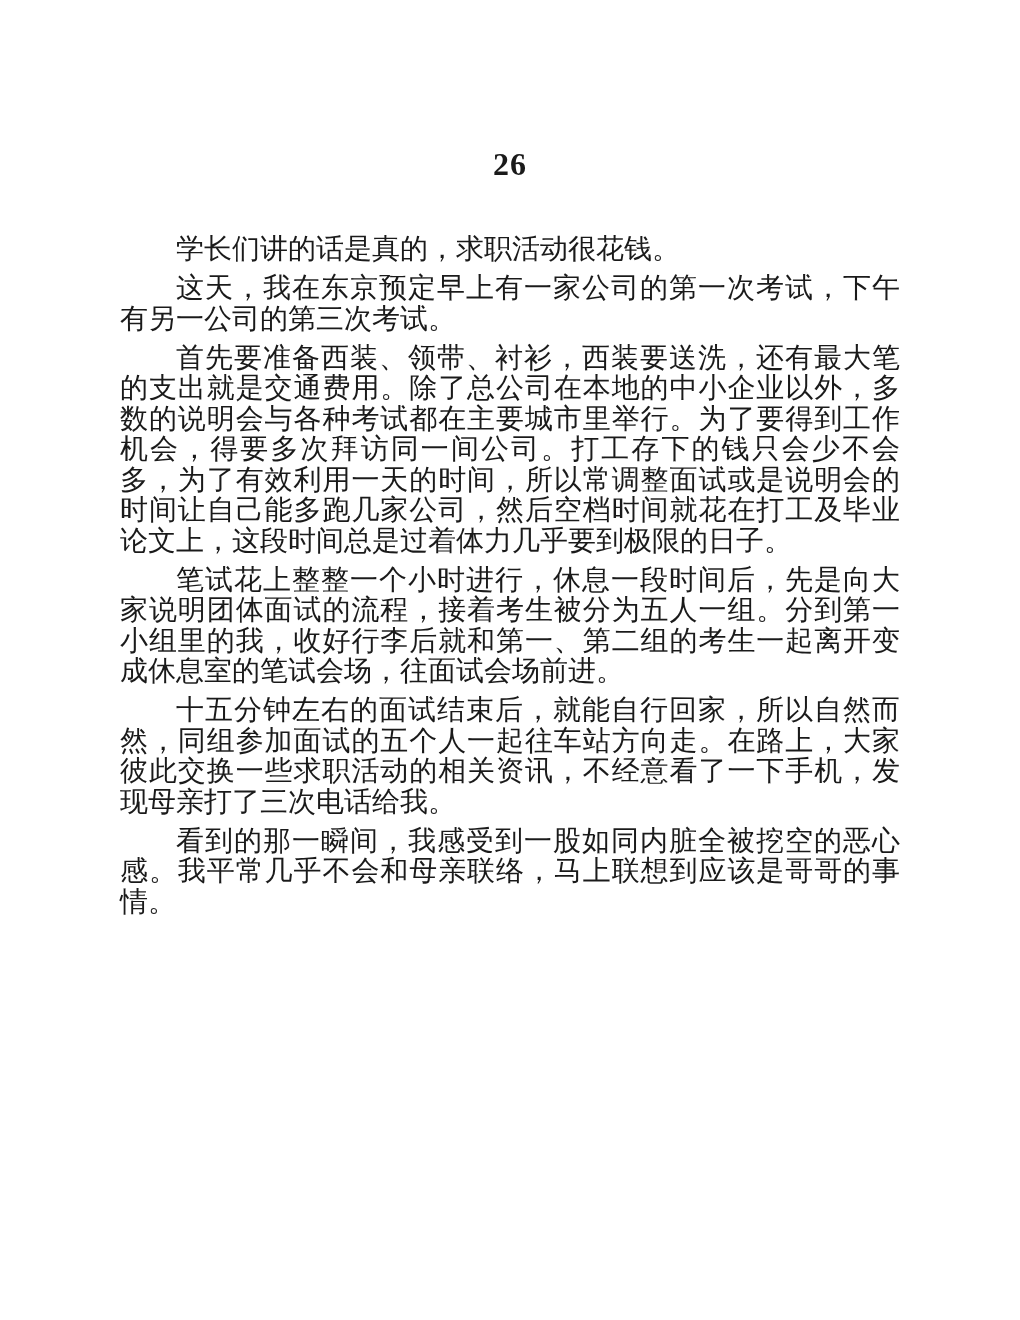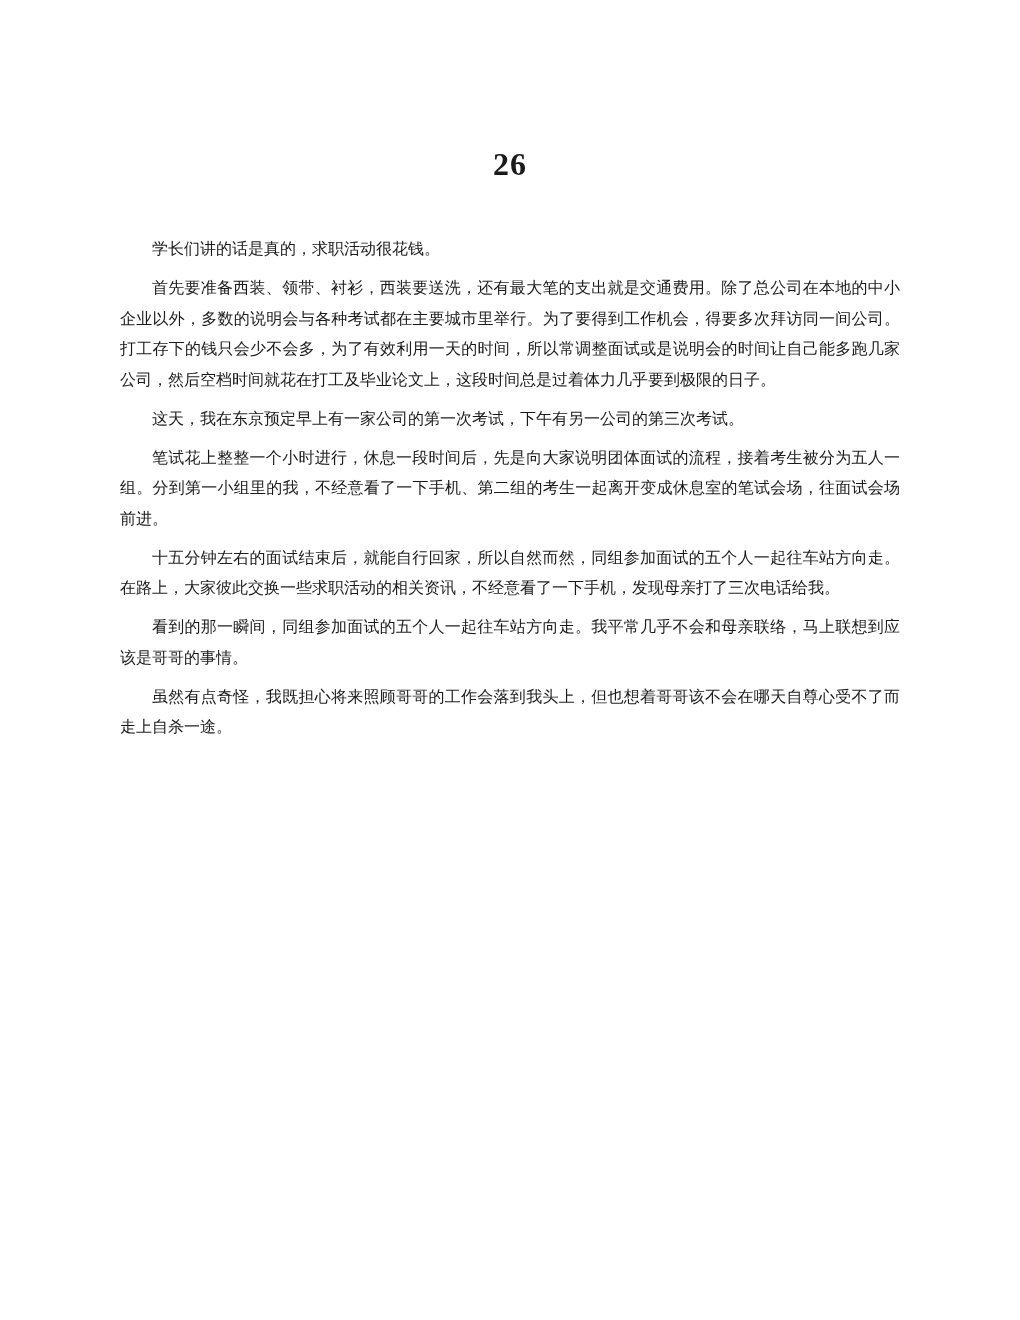--- a/index.html
+++ b/index.html
@@ -20,36 +20,35 @@
   }
   .chapter-number {
     text-align: center;
     font-size: 32px;
     font-weight: bold;
     line-height: 36px;
     margin: 0 0 52px 0;
     letter-spacing: 1px;
   }
   .body-text p {
-    font-size: 16px;
+    font-size: 28px;
     line-height: 30.5px;
     margin: 0 0 8.5px 0;
     text-indent: 2em;
     text-align: justify;
     word-break: break-all;
   }
 </style>
 </head>
 <body>
 
 <div class="page">
   <h1 class="chapter-number">26</h1>
 
   <div class="body-text">
     <p>学长们讲的话是真的，求职活动很花钱。</p>
+    <p>这天，我在东京预定早上有一家公司的第一次考试，下午有另一公司的第三次考试。</p>
     <p>首先要准备西装、领带、衬衫，西装要送洗，还有最大笔的支出就是交通费用。除了总公司在本地的中小企业以外，多数的说明会与各种考试都在主要城市里举行。为了要得到工作机会，得要多次拜访同一间公司。打工存下的钱只会少不会多，为了有效利用一天的时间，所以常调整面试或是说明会的时间让自己能多跑几家公司，然后空档时间就花在打工及毕业论文上，这段时间总是过着体力几乎要到极限的日子。</p>
-    <p>这天，我在东京预定早上有一家公司的第一次考试，下午有另一公司的第三次考试。</p>
-    <p>笔试花上整整一个小时进行，休息一段时间后，先是向大家说明团体面试的流程，接着考生被分为五人一组。分到第一小组里的我，不经意看了一下手机、第二组的考生一起离开变成休息室的笔试会场，往面试会场前进。</p>
+    <p>笔试花上整整一个小时进行，休息一段时间后，先是向大家说明团体面试的流程，接着考生被分为五人一组。分到第一小组里的我，收好行李后就和第一、第二组的考生一起离开变成休息室的笔试会场，往面试会场前进。</p>
     <p>十五分钟左右的面试结束后，就能自行回家，所以自然而然，同组参加面试的五个人一起往车站方向走。在路上，大家彼此交换一些求职活动的相关资讯，不经意看了一下手机，发现母亲打了三次电话给我。</p>
-    <p>看到的那一瞬间，同组参加面试的五个人一起往车站方向走。我平常几乎不会和母亲联络，马上联想到应该是哥哥的事情。</p>
-    <p>虽然有点奇怪，我既担心将来照顾哥哥的工作会落到我头上，但也想着哥哥该不会在哪天自尊心受不了而走上自杀一途。</p>
+    <p>看到的那一瞬间，我感受到一股如同内脏全被挖空的恶心感。我平常几乎不会和母亲联络，马上联想到应该是哥哥的事情。</p>
   </div>
 </div>
 
 </body></html>

